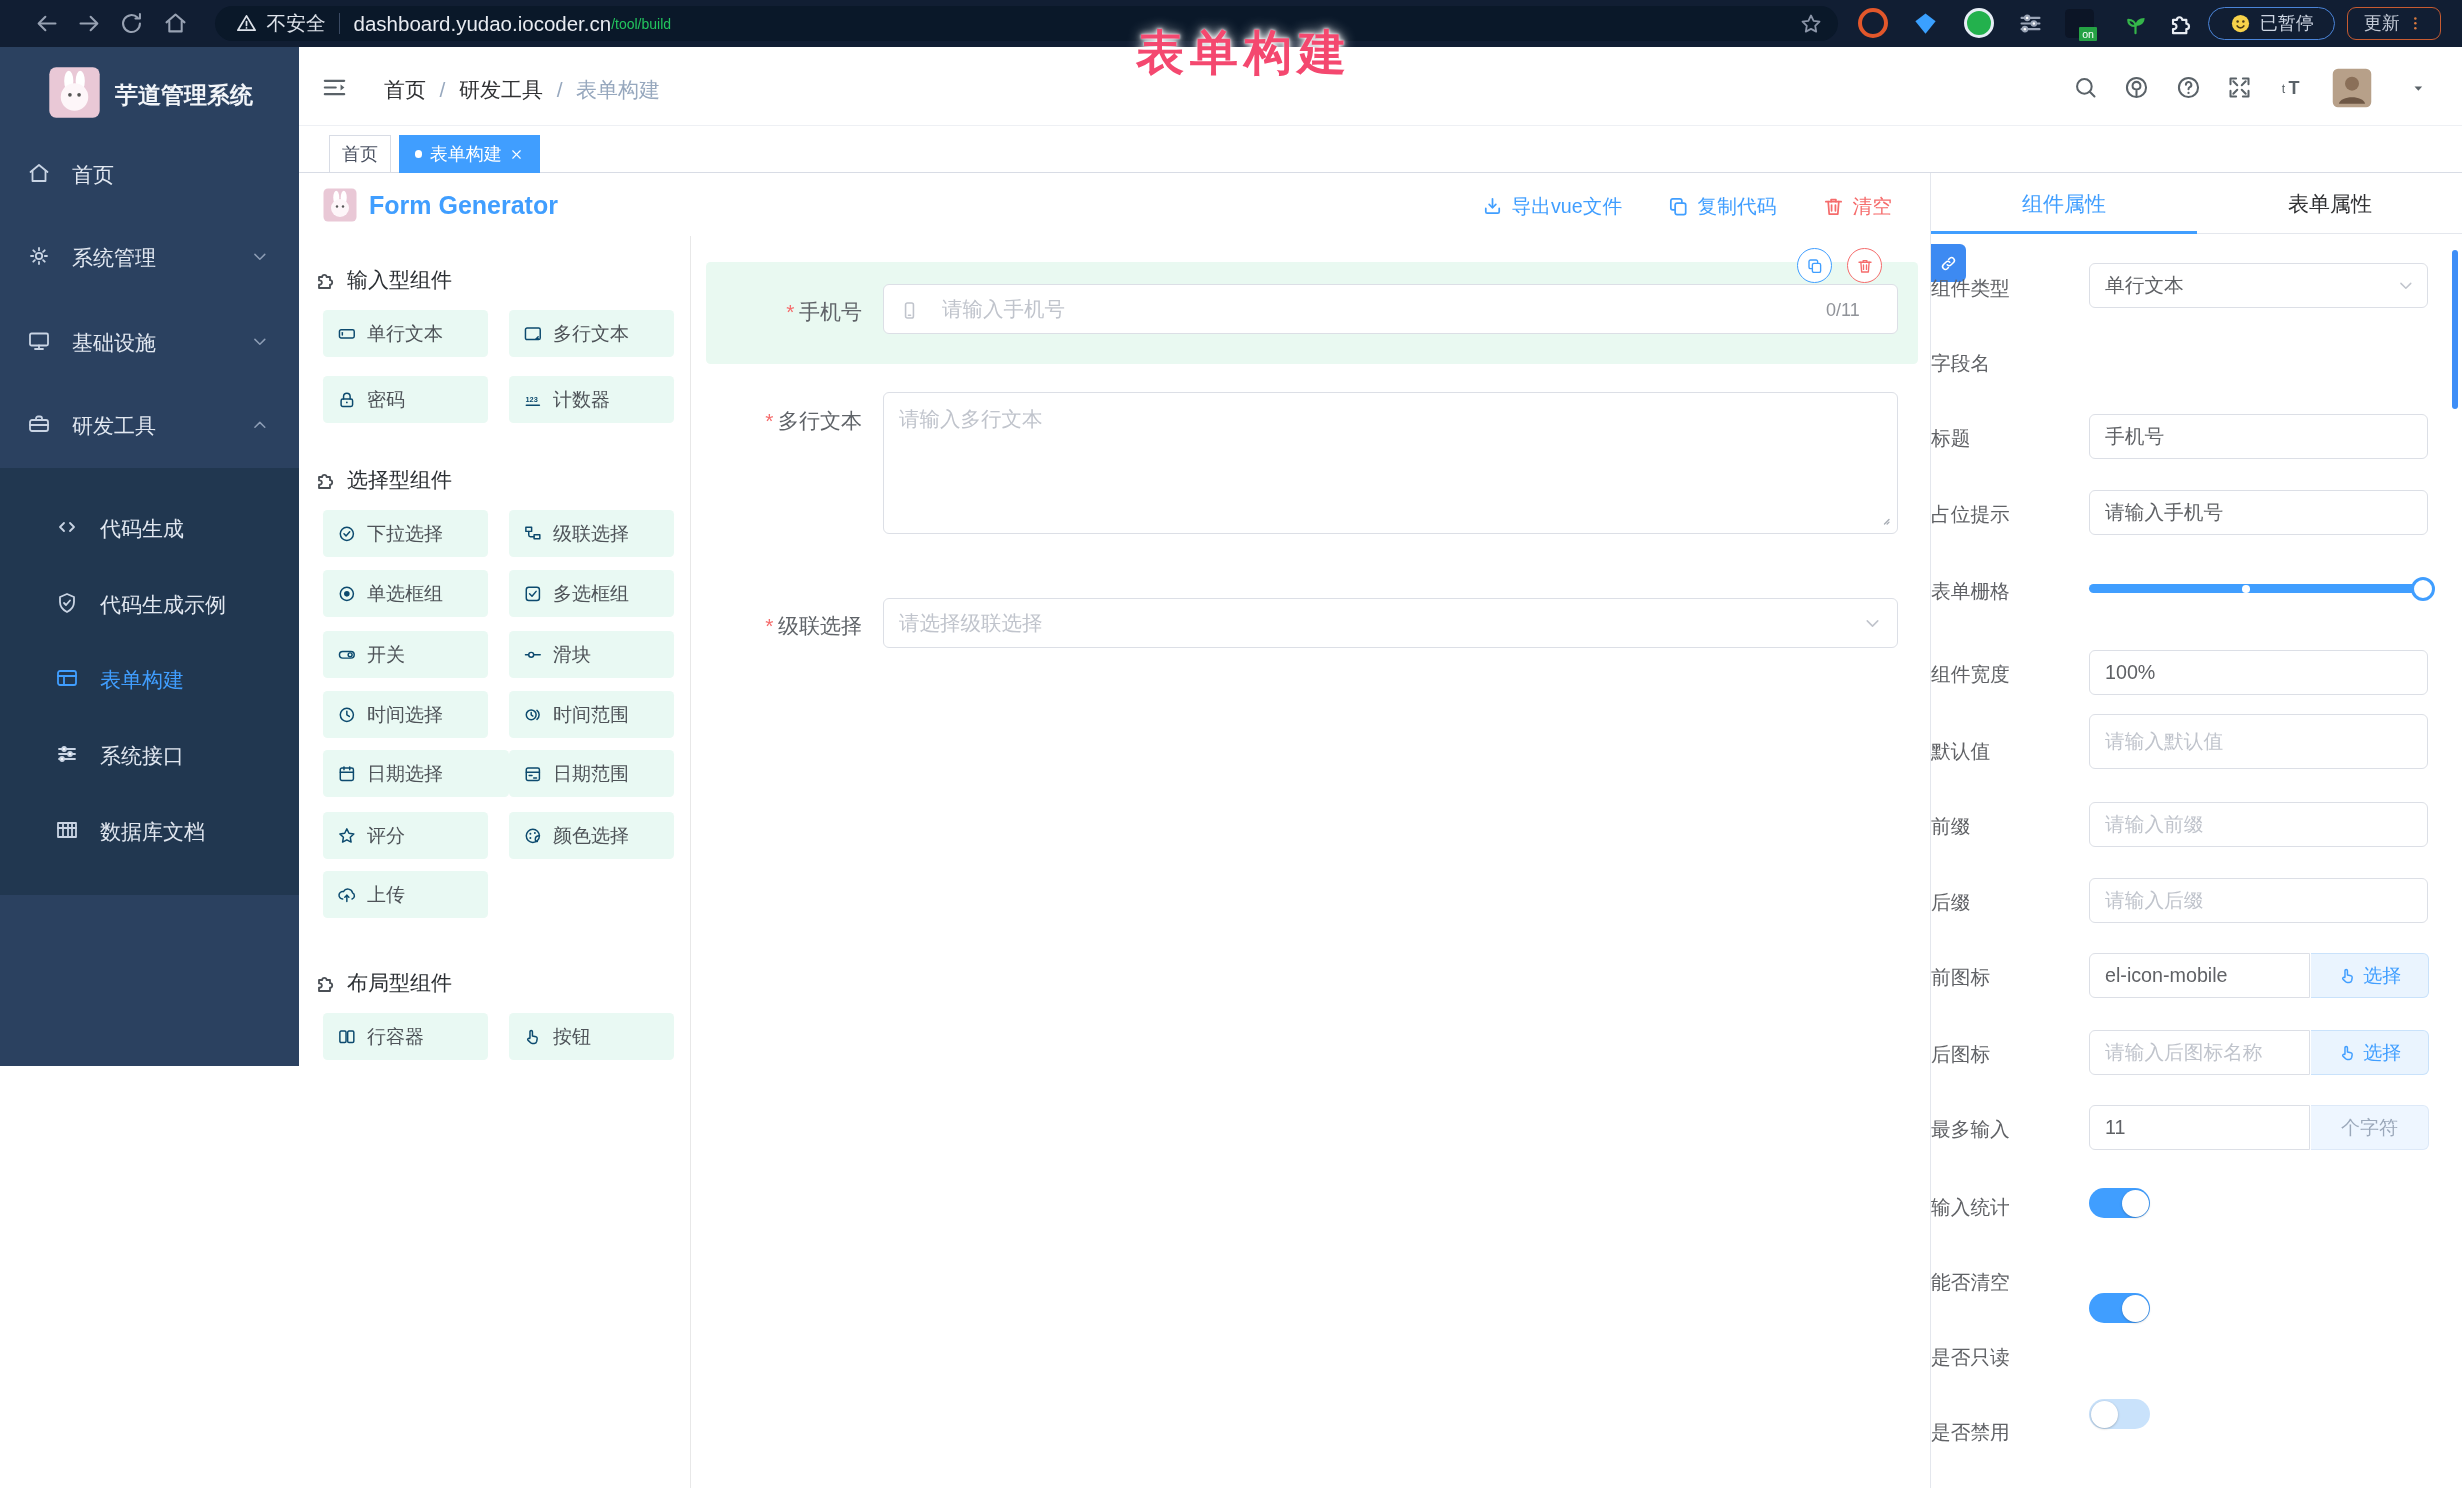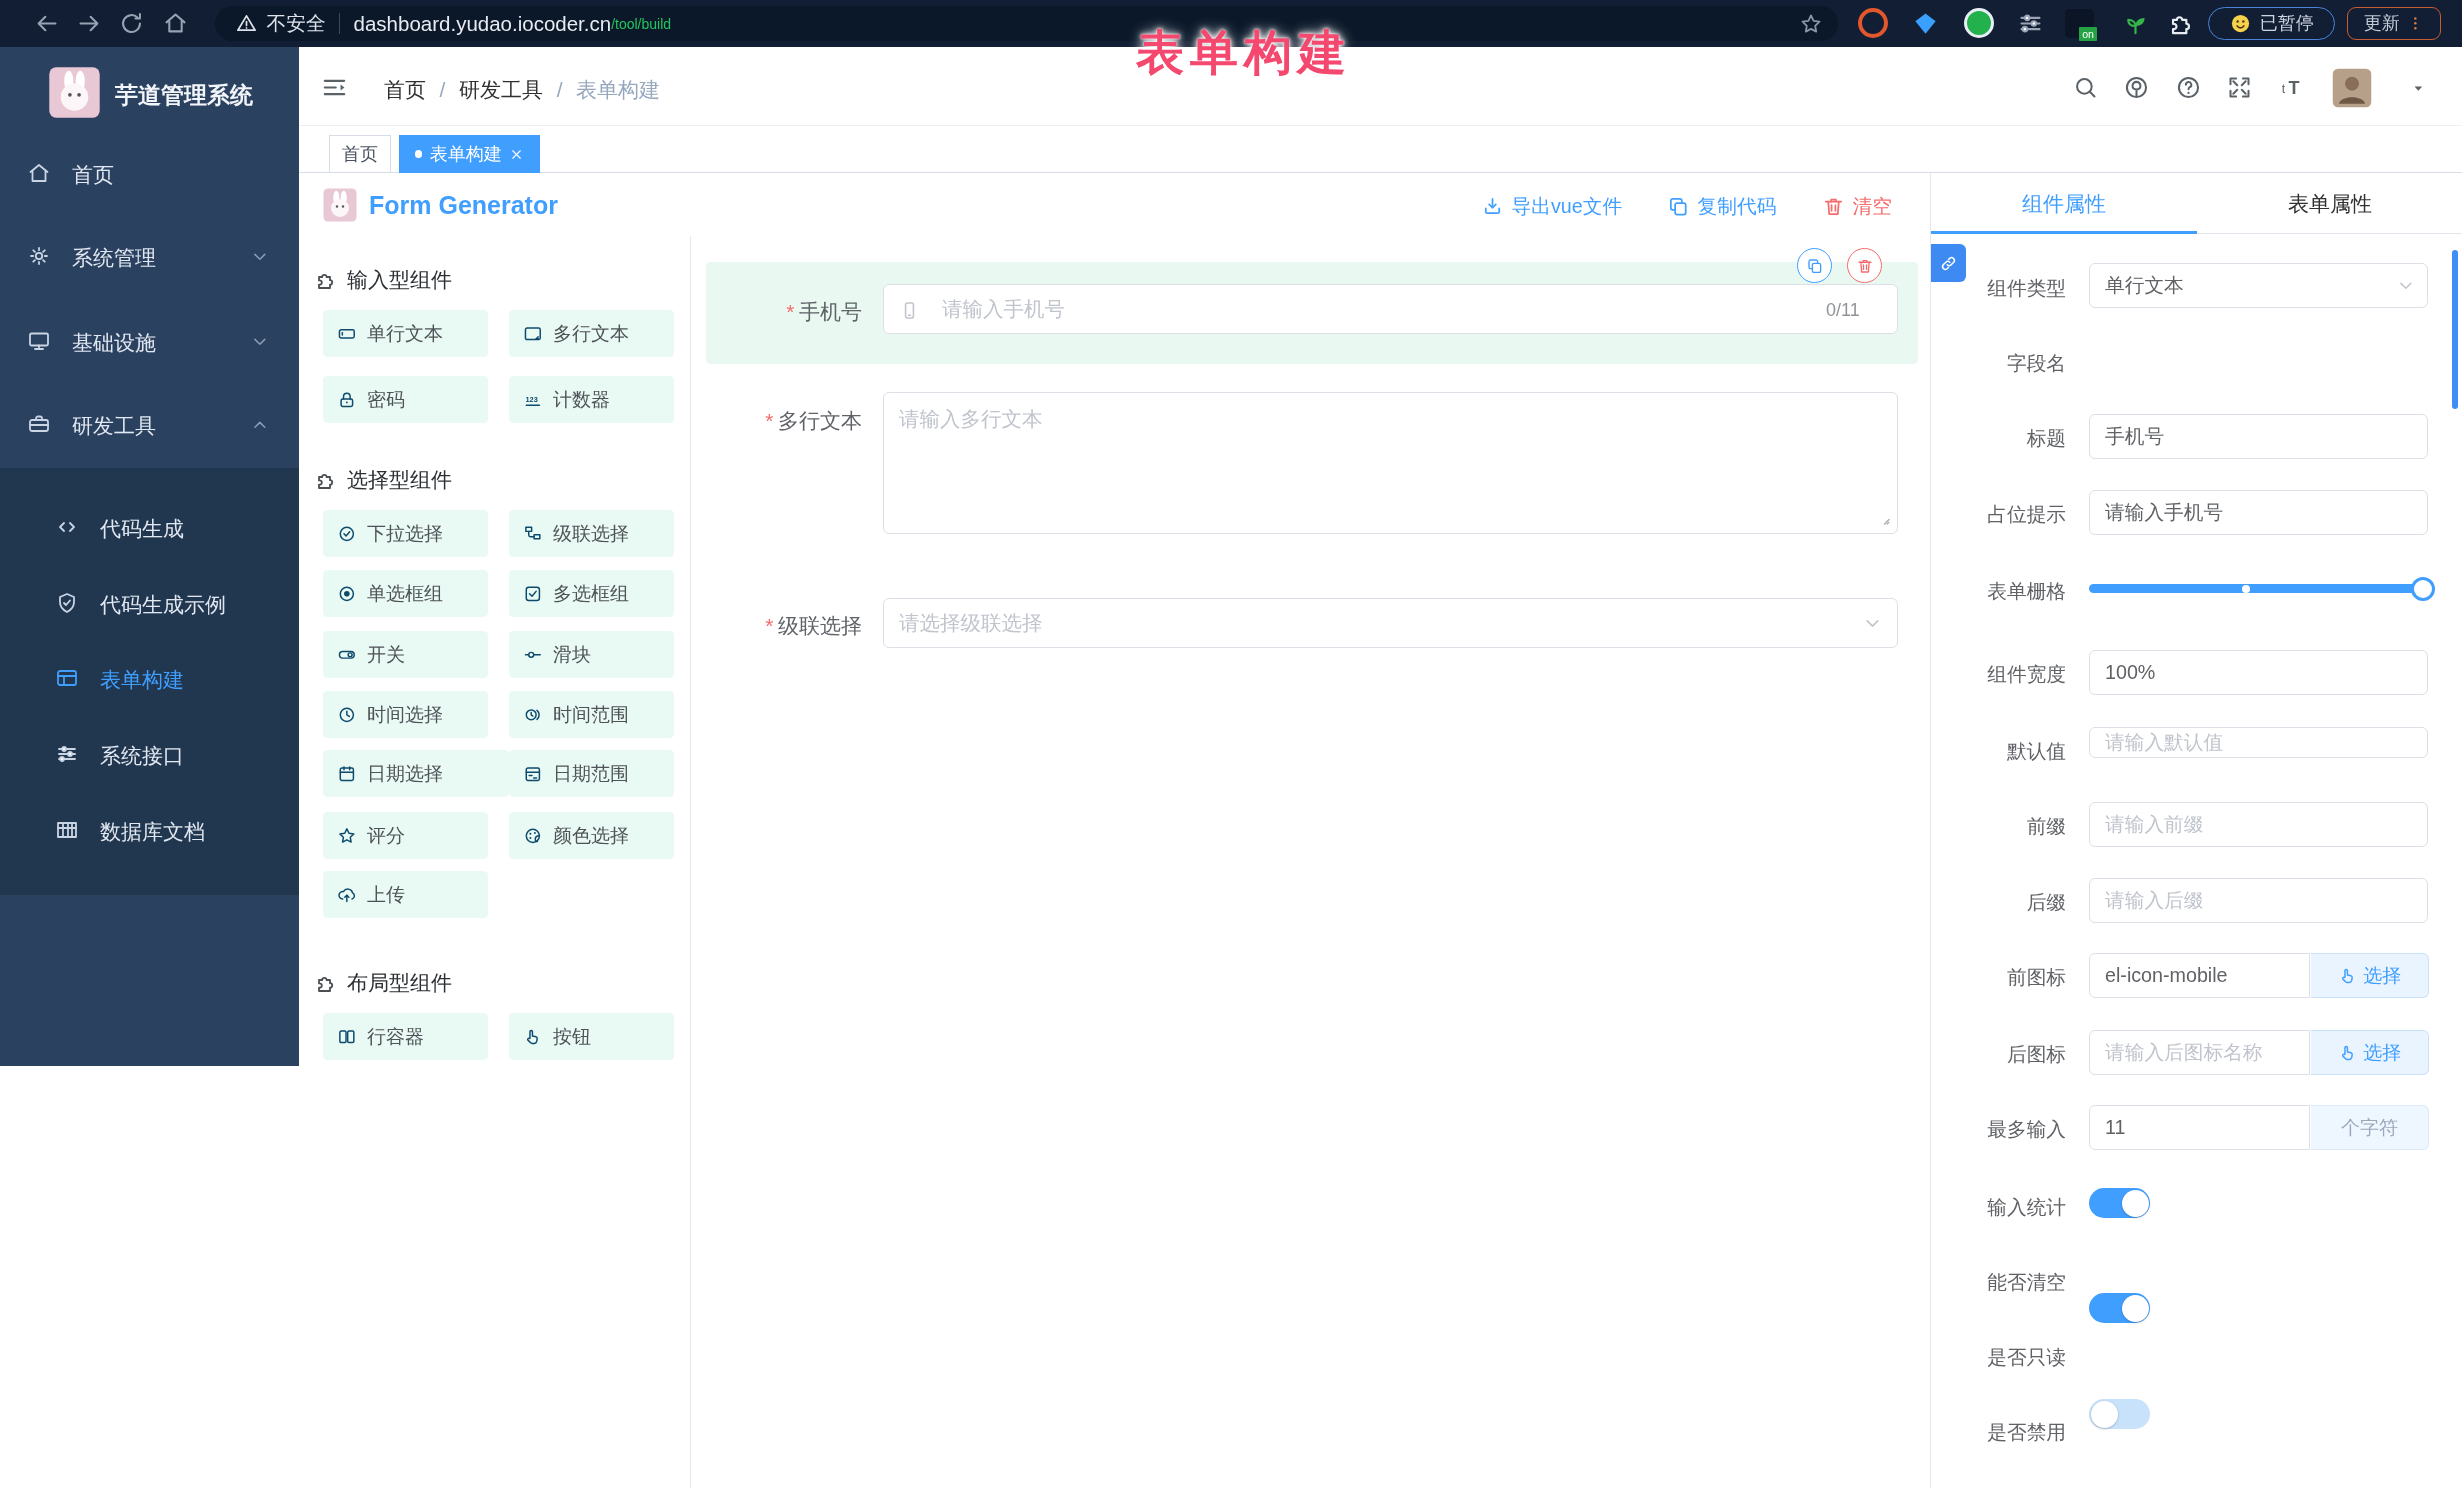--- a/index.html
+++ b/index.html
@@ -53,21 +53,21 @@
   .el-textarea{border:0.8px solid #dcdfe6;border-radius:6px;background:#fff;color:#606266;
             font-size:20.5px;padding:12px 15px;outline:none;resize:none;font-family:inherit}
   .el-textarea::placeholder{color:#c0c4cc}
   .circlebtn{border-radius:50%;background:#fff;display:flex;align-items:center;justify-content:center;cursor:pointer}
   .circlebtn.blue{border:1.5px solid #409eff;color:#409eff}
   .circlebtn.orange{border:1.5px solid #f56c6c;color:#f56c6c}
   .counter{color:#909399;font-size:18px}
   
   .ptab{font-size:21px;color:#303133;text-align:center;cursor:pointer}
   .ptab.active{color:#409eff}
-  .plabel{font-size:19.7px;color:#606266;text-align:right;white-space:nowrap}
+  .plabel{font-size:19.7px;color:#606266;white-space:nowrap}
   .selbtn{background:#eaf4fe;border:0.8px solid #c9e2fb;border-left:none;color:#409eff;font-size:19px;
           display:flex;align-items:center;justify-content:center;gap:6px;border-radius:0 6px 6px 0;cursor:pointer}
   .append{background:#eef6ff;border:0.8px solid #dde9f8;border-left:none;color:#9ba8ba;font-size:19px;
           display:flex;align-items:center;justify-content:center;border-radius:0 6px 6px 0}
   .switch{border-radius:15px;position:relative;cursor:pointer}
   .switch .thumb{position:absolute;top:1.5px;width:27px;height:27px;border-radius:50%;background:#fff;
                  box-shadow:0 0.8px 2.3px rgba(0,0,0,.25)}
   .switch.on{background:#409eff}
   .switch.on .thumb{right:1.5px}
   .switch.off{background:#c9e2fb}
@@ -583,21 +583,21 @@
 
     <div class="abs plabel" style="left:0;top:405px;width:135px">表单栅格</div>
     <div class="abs" style="left:158px;top:411px;width:339px;height:9px;border-radius:4.5px;background:#409eff"></div>
     <div class="abs" style="left:311px;top:412px;width:7.6px;height:7.6px;border-radius:50%;background:#fff"></div>
     <div class="abs" style="left:480px;top:404px;width:24px;height:24px;border-radius:50%;background:#fff;border:3px solid #409eff"></div>
 
     <div class="abs plabel" style="left:0;top:488px;width:135px">组件宽度</div>
     <input class="abs el-input" style="left: 158px; top: 477px; width: 339px; height: 45px; font-size: 19.7px;" value="100%">
 
     <div class="abs plabel" style="left:0;top:565px;width:135px">默认值</div>
-    <input class="abs el-input" style="left: 158px; top: 554px; width: 339px; height: 31px; font-size: 19.7px;" placeholder="请输入默认值">
+    <input class="abs el-input" style="left: 158px; top: 541px; width: 339px; height: 55px; font-size: 19.7px;" placeholder="请输入默认值">
 
     <div class="abs plabel" style="left:0;top:640px;width:135px">前缀</div>
     <input class="abs el-input" style="left: 158px; top: 629px; width: 339px; height: 45px; font-size: 19.7px;" placeholder="请输入前缀">
 
     <div class="abs plabel" style="left:0;top:716px;width:135px">后缀</div>
     <input class="abs el-input" style="left: 158px; top: 705px; width: 339px; height: 45px; font-size: 19.7px;" placeholder="请输入后缀">
 
     <div class="abs plabel" style="left:0;top:791px;width:135px">前图标</div>
     <input class="abs el-input" style="left: 158px; top: 780px; width: 221px; height: 45px; font-size: 19.7px; border-radius: 6px 0px 0px 6px;" value="el-icon-mobile">
     <div class="abs selbtn" style="left:380px;top:780px;width:118px;height:45px">

